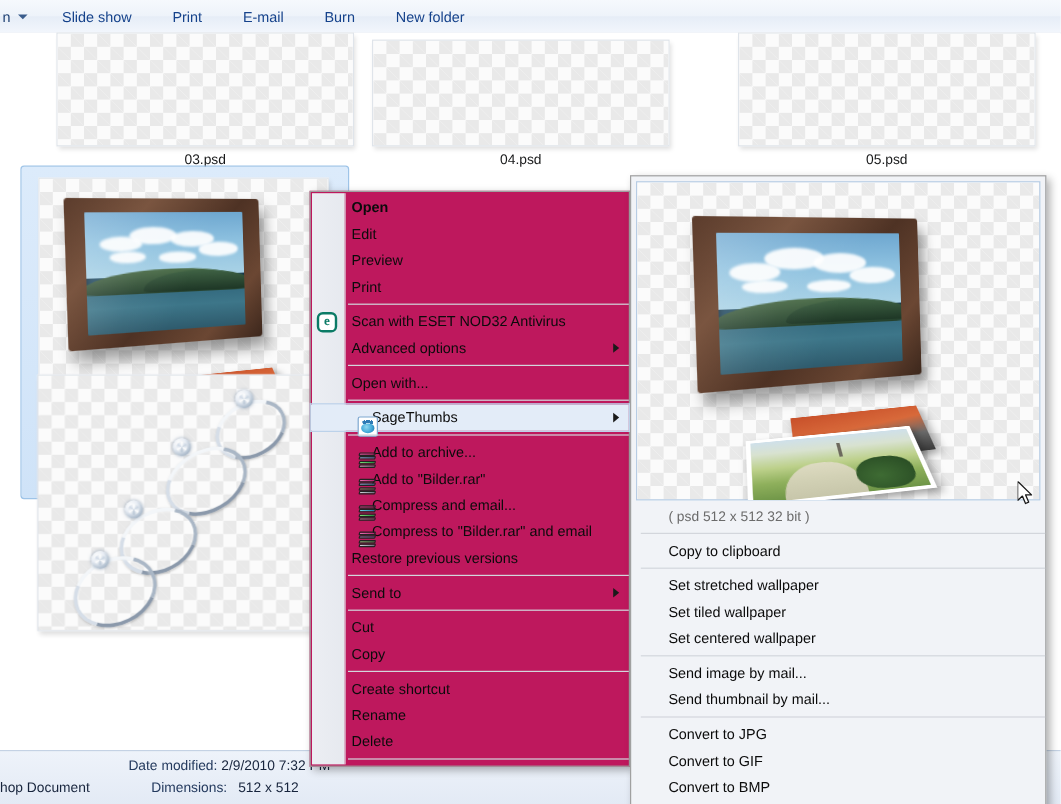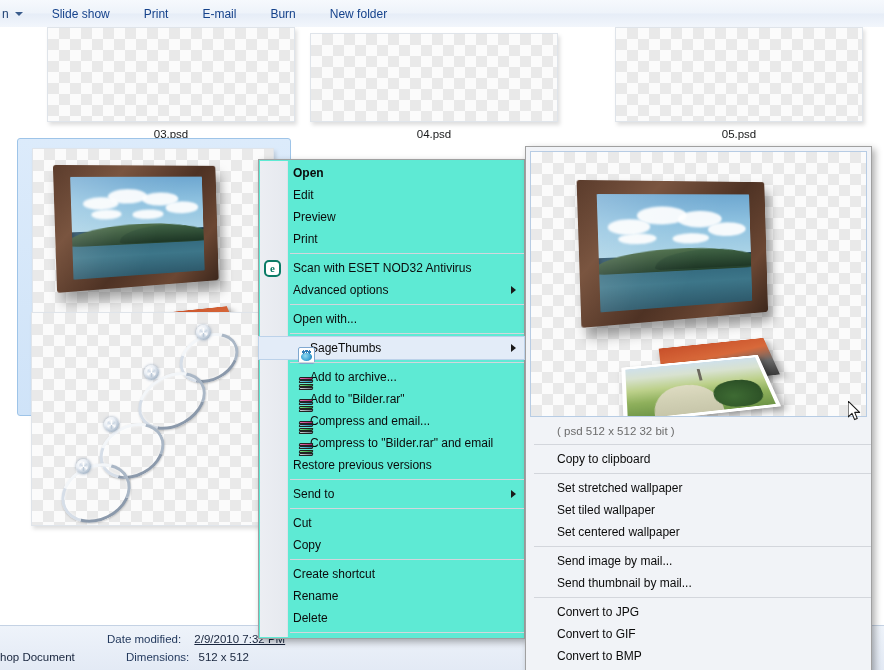--- a/index.html
+++ b/index.html
@@ -174,21 +174,21 @@
     background: linear-gradient(to bottom,#eef3fa,#e3eaf5);
     border-top: 1px solid #c4d2e4;
   }
   .sb-row { position:absolute; font-size:11.5px; color:#1c2c46; white-space:nowrap; }
   .sb-key { color:#243a5e;padding-left:30px; }
   .sb-val { color:#17243c; }
 
   
   .ctxmenu {
     position:absolute;
-    background: #5eead4;
+    background: #be185d;
     border: 1px solid #a0a0a0;
     box-shadow: 3px 3px 7px rgba(0,0,0,.32);
     font-size: 12px;
     color: #0b0b0b;
     padding: 2px 0;
   }
   .ctx-gutter {
     position:absolute; left:1px; top:1px; bottom:1px; width:27px;
     background: linear-gradient(to right,#eceef3,#e6e9ef);
     border-right: 1px solid #dfe2e8;
@@ -356,21 +356,21 @@
           <div class="gem" style="left:44px; top:146px;"></div>
         </div>
       </div>
     </div>
 
   </div>
 
   <div class="statusbar">
     <div class="sb-row" style="left:77px; top:7px;">
       <span class="sb-key">Date modified:</span>
-      <span class="sb-val" style="margin-left:10px;text-decoration:underline;">2/9/2010 7:32 PM</span>
+      <span class="sb-val" style="margin-left:0;">2/9/2010 7:32 PM</span>
     </div>
     <div class="sb-row" style="left:0px; top:25px;">
       <span class="sb-val">hop Document</span>
     </div>
     <div class="sb-row" style="left:96px; top:25px;">
       <span class="sb-key">Dimensions:</span>
       <span class="sb-val" style="margin-left:6px;">512 x 512</span>
     </div>
   </div>
 

